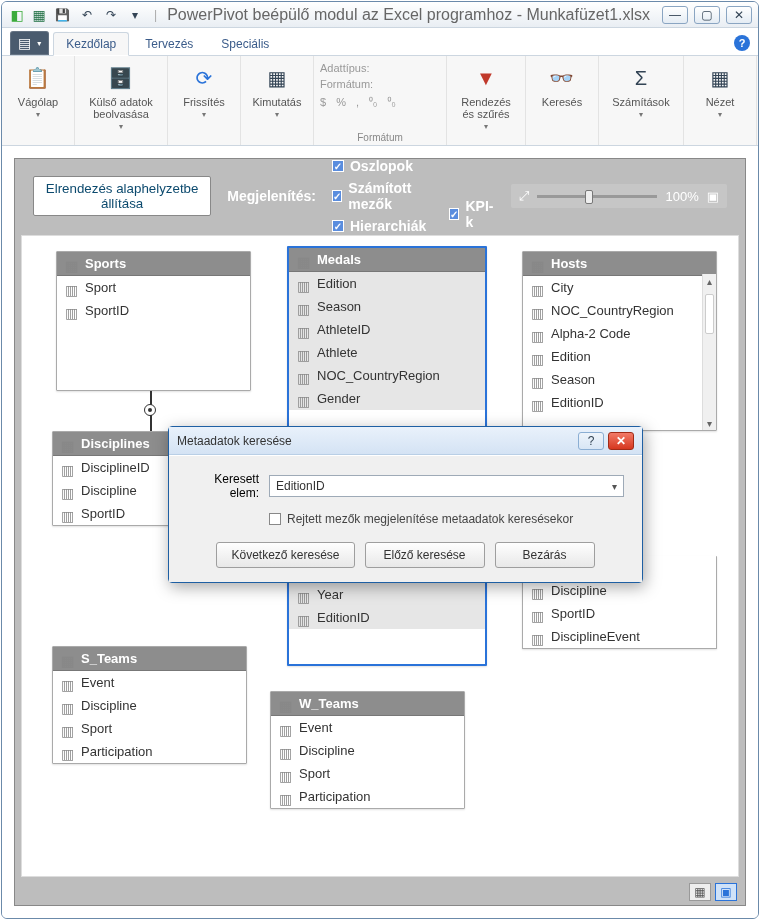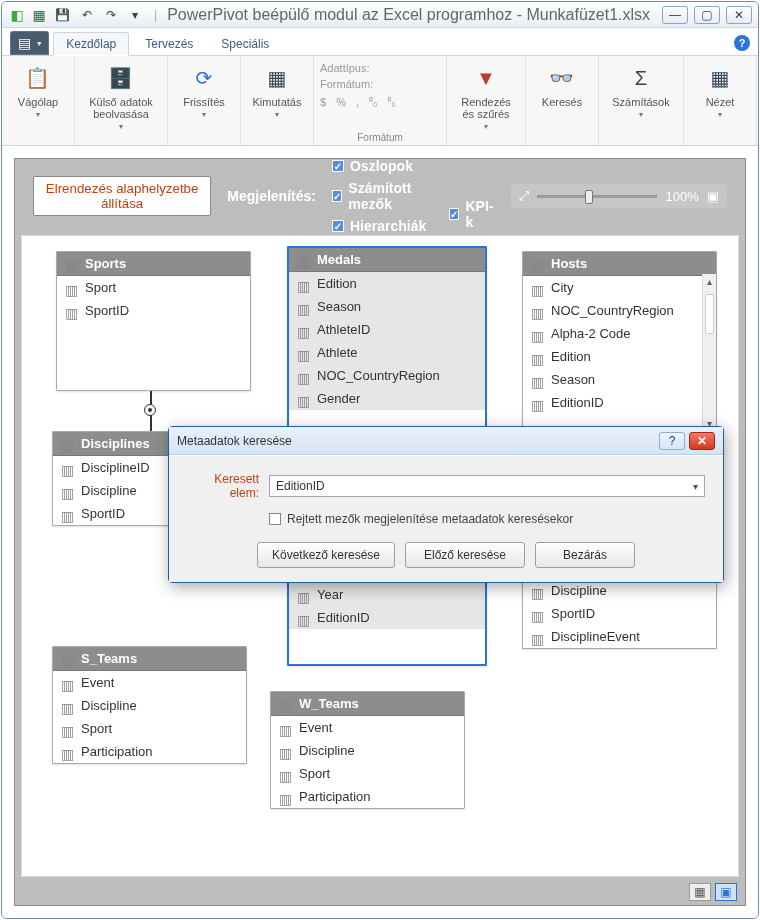--- a/index.html
+++ b/index.html
@@ -31,21 +31,21 @@
   .glabel { font-size:10px; color:#888; padding-top:2px; }
   .fmt-col { font-size:11px; color:#999; text-align:left; width:120px; }
   .fmt-row { display:flex; align-items:center; gap:10px; padding:2px 0; color:#999; }
 
   
   .canvas-wrap { flex:1; padding:12px; background:#fff; display:flex; flex-direction:column; }
   .canvas { flex:1; background:#bdbdbd; border:1px solid #888; position:relative; overflow:hidden; }
 
   
   .canvas-top { height:74px; display:flex; align-items:center; padding:0 18px; gap:16px; color:#fff; font-size:13px; }
-  .reset-btn { background:#fff; border:1px solid #888; border-radius:2px; padding:4px 10px; color:#c2410c; }
+  .reset-btn { background:#fff; border:1px solid #888; border-radius:2px; padding:4px 10px; color:#0c4a6e; }
   .showlbl { font-weight:bold; font-size:14px; }
   .check-col { display:flex; flex-direction:column; gap:6px; font-weight:bold; font-size:14px; }
   .chk { display:flex; align-items:center; gap:6px; }
   .chk .box { width:12px; height:12px; border:1px solid #fff; background:#5a8dde; display:flex; align-items:center; justify-content:center; font-size:10px; color:#fff; }
   .zoom { margin-left:auto; display:flex; align-items:center; gap:8px; background:rgba(255,255,255,.15); padding:4px 8px; border-radius:2px; }
   .zoom-track { width:120px; height:3px; background:#999; position:relative; }
   .zoom-thumb { position:absolute; left:48px; top:-5px; width:8px; height:14px; background:#eee; border:1px solid #777; border-radius:2px; }
   .zoom-txt { color:#fff; }
 
   
@@ -70,21 +70,21 @@
   .relline { position:absolute; background:#333; }
 
   
   .dialog { position:absolute; border:1px solid #1e5fa3; border-radius:4px; background:#f5f8fb; box-shadow:2px 4px 16px rgba(0,0,0,.35); }
   .dlg-title { height:28px; background:linear-gradient(#e9f1fb,#d4e3f4); border-bottom:1px solid #b9cfe6; display:flex; align-items:center; padding:0 8px; font-size:12px; color:#333; }
   .dlg-winbtns { margin-left:auto; display:flex; gap:4px; }
   .dlg-wb { width:26px; height:18px; background:linear-gradient(#eef4fb,#d8e6f5); border:1px solid #8baed3; border-radius:3px; display:flex; align-items:center; justify-content:center; color:#345; font-size:12px; }
   .dlg-wb.close { background:linear-gradient(#f27a68,#d6371f); color:#fff; border-color:#a02b18; font-weight:bold; }
   .dlg-body { padding:16px 18px 14px 18px; background:#f0f0f0; border-top:1px solid #fff; }
   .dlg-row { display:flex; align-items:center; gap:10px; margin-bottom:12px; }
-  .dlg-lbl { width:72px; text-align:right; color:#c2410c; font-size:12px; }
+  .dlg-lbl { width:72px; text-align:right; color:#000000; font-size:12px; }
   .dlg-select { flex:1; display:flex; align-items:center; border:1px solid #9eaab7; background:#fff; height:22px; padding:0 6px; font-size:12px; color:#333; }
   .dlg-select .tri { margin-left:auto; color:#555; font-size:10px; }
   .dlg-chk { display:flex; align-items:center; gap:6px; font-size:12px; color:#444; margin-left:82px; margin-bottom:16px; }
   .dlg-chk .box { width:12px; height:12px; border:1px solid #888; background:#fff; }
   .dlg-btns { display:flex; gap:10px; justify-content:center; }
   .dlg-btn { min-width:120px; height:26px; background:linear-gradient(#fefefe,#e8e8e8); border:1px solid #9e9e9e; border-radius:3px; display:flex; align-items:center; justify-content:center; font-size:12px; padding:0 14px; color:#333; }
 
   
   .statusbar { position:absolute; right:8px; bottom:4px; display:flex; gap:4px; }
   .status-btn { width:22px; height:18px; border:1px solid #999; background:#eee; display:flex; align-items:center; justify-content:center; font-size:12px; color:#555; }
@@ -430,21 +430,21 @@
                 <span class="col-icon">▥</span>
                 <span>Sport</span>
               </div>
             <div class="row">
                 <span class="col-icon">▥</span>
                 <span>Participation</span>
               </div>
           </div>
         </div>
 
-        <div class="dialog" style="left:146px; top:190px; width:556px;">
+        <div class="dialog" style="left:146px; top:190px; width:475px;">
           <div class="dlg-title">
             <span>Metaadatok keresése</span>
             <div class="dlg-winbtns">
               <div class="dlg-wb">?</div>
               <div class="dlg-wb close">✕</div>
             </div>
           </div>
           <div class="dlg-body">
             <div class="dlg-row">
               <div class="dlg-lbl">Keresett elem:</div>

